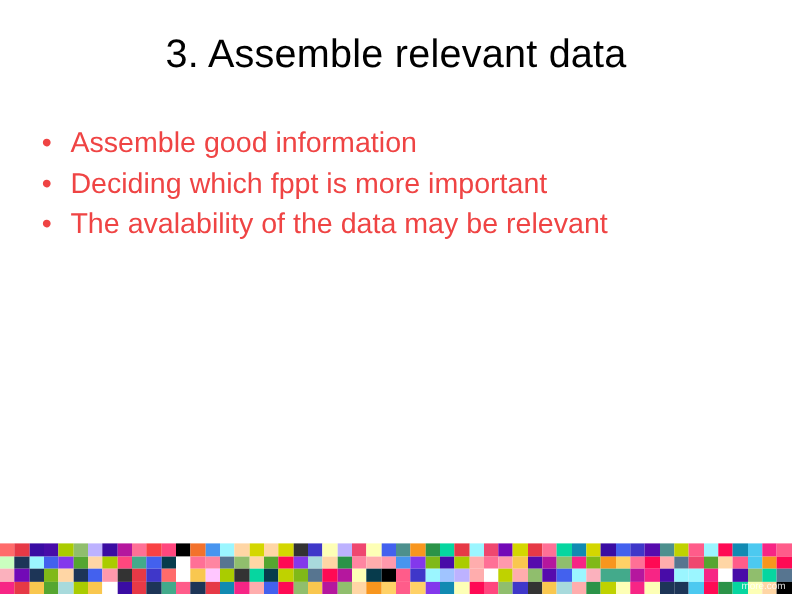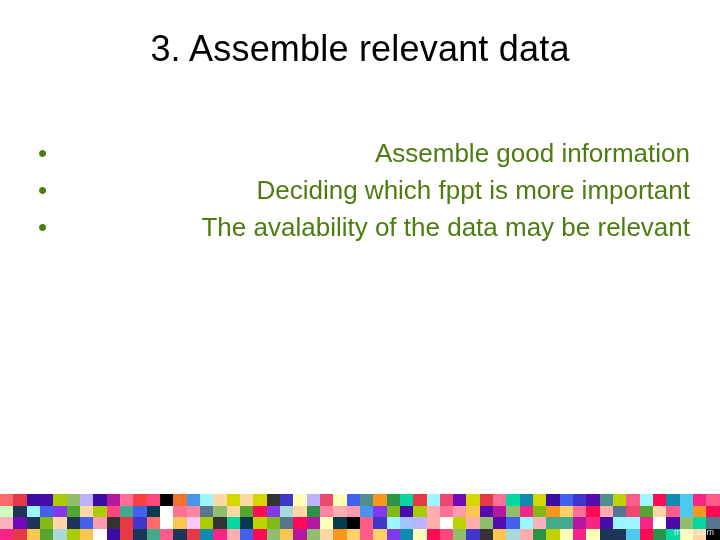--- a/index.html
+++ b/index.html
@@ -13,35 +13,34 @@
     width: 720px;
     height: 540px;
     position: relative;
     padding: 28px 30px 0 30px;
   }
   .title {
     font-size: 36px;
     color: #000;
     text-align: center;
     font-weight: 400;
-    margin-bottom: 66px;
+    margin-bottom: 42px;
     letter-spacing: 0.2px;
   }
   .bullets {
     list-style: none;
     padding-left: 8px;
   }
   .bullets li {
     font-size: 26px;
-    color: #4d7c0f;
+    color: #ef4444;
     line-height: 1.35;
     position: relative;
     padding-left: 26px;
     margin-bottom: 2px;
-    text-align: right;
   }
   .bullets li::before {
     content: "•";
     position: absolute;
     left: 0;
     top: 0;
     font-size: 26px;
   }
   .mosaic {
     position: absolute;

